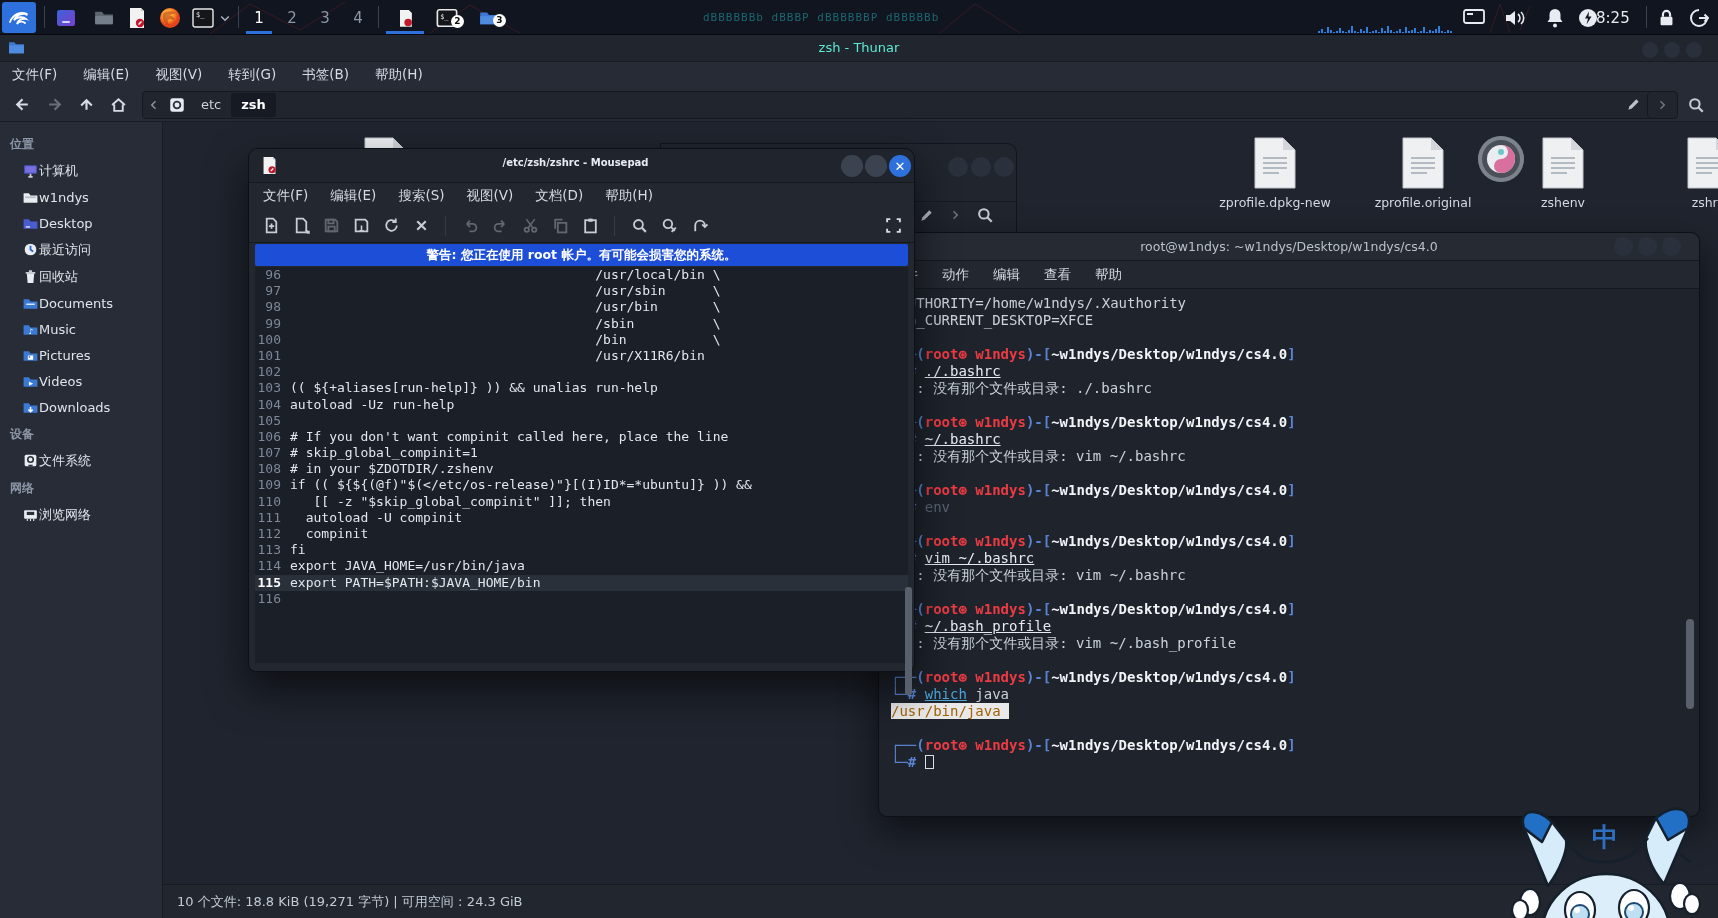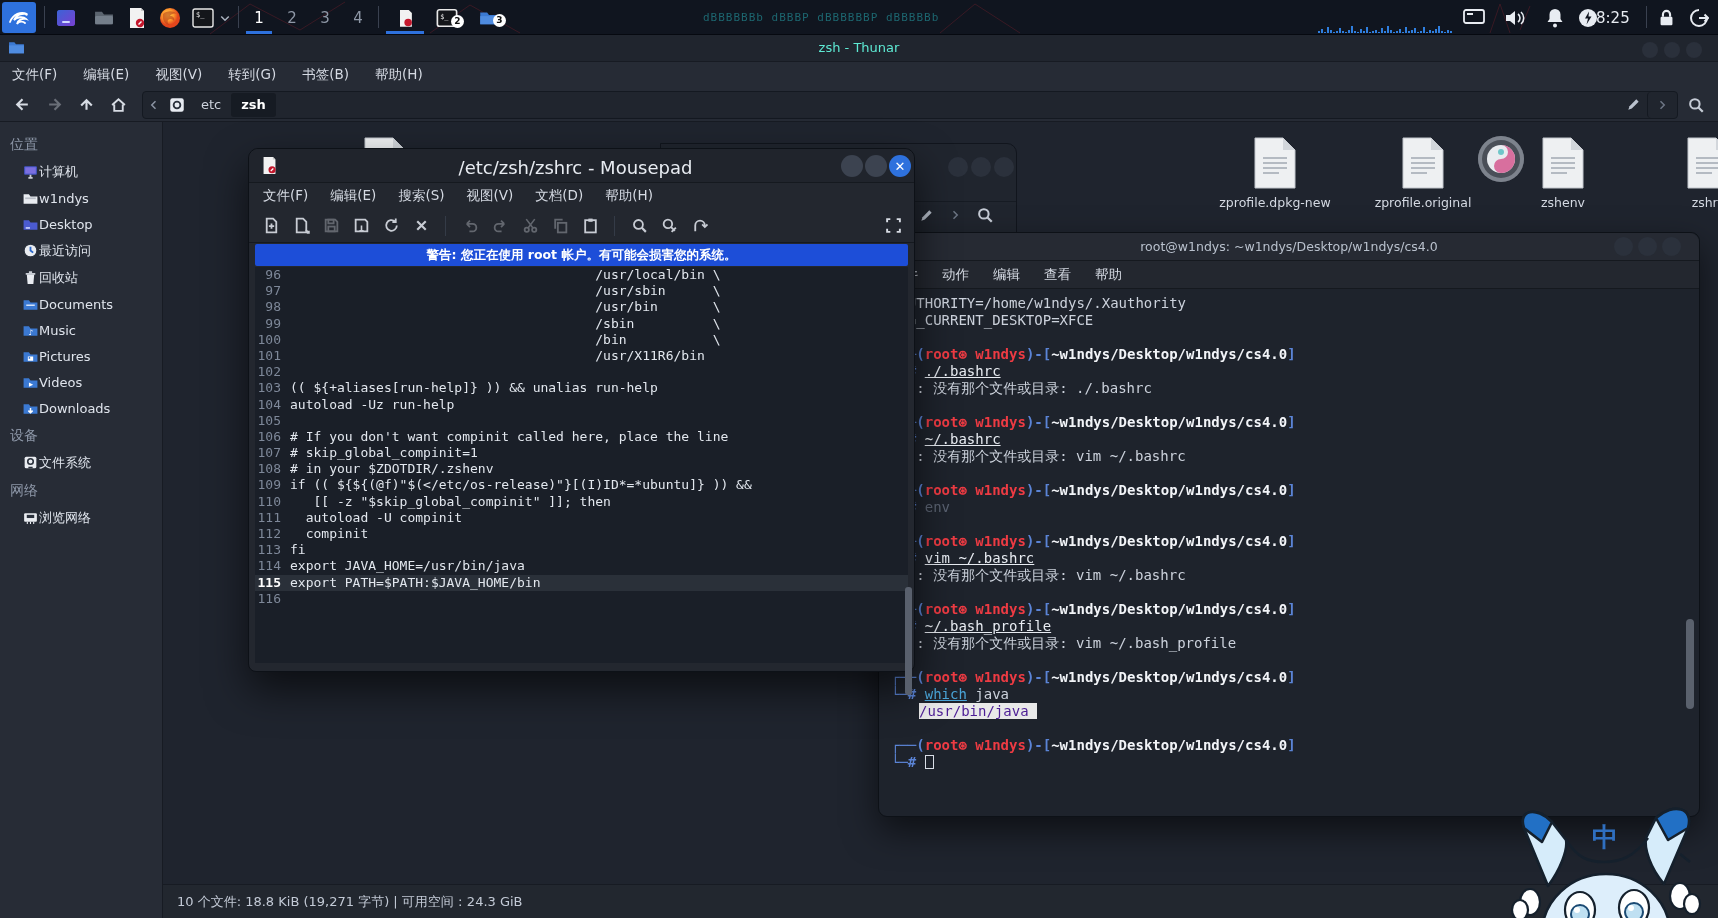--- a/index.html
+++ b/index.html
@@ -36,21 +36,21 @@
   #th-menu{height:26px;display:flex;align-items:center;padding-left:12px;gap:26px;font-size:13.5px;color:#d5dae3;}
   #th-tool{height:34px;display:flex;align-items:center;padding:0 8px;gap:4px;background:#262b35;border-bottom:1px solid #171b23;}
   .tbtn{width:28px;height:26px;display:flex;align-items:center;justify-content:center;border-radius:4px;}
   .dim{opacity:.38;}
   #pathbar{flex:1;height:28px;margin-left:6px;background:#20252e;border:1px solid #141921;border-radius:4px;
     display:flex;align-items:center;padding:0 2px;}
   .crumb{height:24px;display:flex;align-items:center;padding:0 10px;font-size:13px;color:#cdd3dd;border-radius:3px;}
   .crumb.active{background:#161b23;color:#fff;font-weight:bold;}
   #th-body{position:absolute;top:87px;bottom:0;left:0;right:0;display:flex;}
   #sidebar{width:163px;background:#272c36;border-right:1px solid #171b23;padding-top:8px;font-size:13px;}
-  .sb-head{padding:6px 10px 4px 10px;color:#8d97a8;font-weight:normal;font-size:14px;}
+  .sb-head{padding:6px 10px 4px 10px;color:#8d97a8;font-weight:bold;font-size:12px;}
   .sb-item{display:flex;align-items:center;gap:0;padding:4.5px 6px 4.5px 22px;color:#dfe4ec;}
   #view{position:relative;flex:1;background:#1f242e;overflow:hidden;}
   .file{position:absolute;width:120px;display:flex;flex-direction:column;align-items:center;justify-content:center;}
   .fname{margin-top:6px;font-size:12.5px;color:#d4d9e2;text-align:center;line-height:14px;white-space:pre;}
   #statusbar{position:absolute;left:163px;right:0;bottom:0;height:34px;background:#22272f;border-top:1px solid #171b23;
     display:flex;align-items:center;padding-left:14px;font-size:13px;color:#c3cad6;}
   
   #frag{left:660px;top:143px;width:357px;height:92px;background:#20252e;border:1px solid #11151d;
     border-radius:0 10px 0 0;}
   #frag .bar{position:absolute;left:0;right:0;top:57px;height:1px;background:#161b23;}
@@ -64,28 +64,28 @@
   #term-out{position:absolute;left:12px;right:16px;top:62px;bottom:6px;
     font-family:"DejaVu Sans Mono","Liberation Mono",monospace;font-size:14px;line-height:17px;white-space:pre;}
   #term-out .row{height:17px;}
   .tc-d{color:#ccd2dc;}
   .tc-b{color:#5b84d6;font-weight:bold;}
   .tc-r{color:#ee3b43;font-weight:bold;}
   .tc-w{color:#f2f4f8;font-weight:bold;}
   .tc-u{color:#e8ecf2;text-decoration:underline;}
   .tc-lu{color:#4aa5d8;text-decoration:underline;}
   .tc-dim{color:#5b6372;}
-  .tc-sel{background:#e9e9e9;color:#4c1d95;margin-left:28px;}
+  .tc-sel{background:#e9e9e9;color:#a16207;}
   .curbox{display:inline-block;width:9px;height:14px;border:1px solid #d8dde6;vertical-align:-2px;}
   #term-scroll{position:absolute;right:5px;top:386px;width:8px;height:90px;border-radius:4px;background:#5a616d;}
   
   #mp{left:248px;top:148px;width:667px;height:524px;background:#23272f;border:1px solid #0d1117;
     border-radius:10px 10px 8px 8px;box-shadow:0 18px 40px rgba(0,0,0,.6);}
   #mp-title{height:34px;position:relative;background:#20242c;border-radius:10px 10px 0 0;border-bottom:1px solid #15191f;}
-  #mp-title .t{position:absolute;left:0;right:12px;top:8px;text-align:center;font-size:18px;font-weight:normal;color:#e8ecf2;}
+  #mp-title .t{position:absolute;left:0;right:12px;top:8px;text-align:center;font-size:10px;font-weight:bold;color:#e8ecf2;}
   #mp-menu{height:26px;display:flex;align-items:center;gap:22px;padding-left:14px;font-size:13.5px;color:#d5dae3;}
   #mp-tool{height:34px;display:flex;align-items:center;gap:2px;padding-left:8px;border-bottom:1px solid #15191f;position:relative;}
   .msep{width:1px;height:20px;background:#343b47;margin:0 8px;}
   #mp-banner{height:22px;margin:1px 6px 0 6px;background:#1d4ed8;display:flex;align-items:center;justify-content:center;
     font-size:12.5px;font-weight:bold;color:#fff;border-radius:2px;}
   #mp-edit{position:absolute;left:6px;right:6px;top:118px;bottom:8px;background:#1a1f28;overflow:hidden;
     font-family:"DejaVu Sans Mono","Liberation Mono",monospace;font-size:13px;line-height:16.2px;}
   .eline{display:flex;height:16.2px;white-space:pre;}
   .eline .no{width:26px;text-align:right;color:#7e8899;flex:0 0 26px;}
   .eline .tx{padding-left:9px;color:#e2e7ee;}

